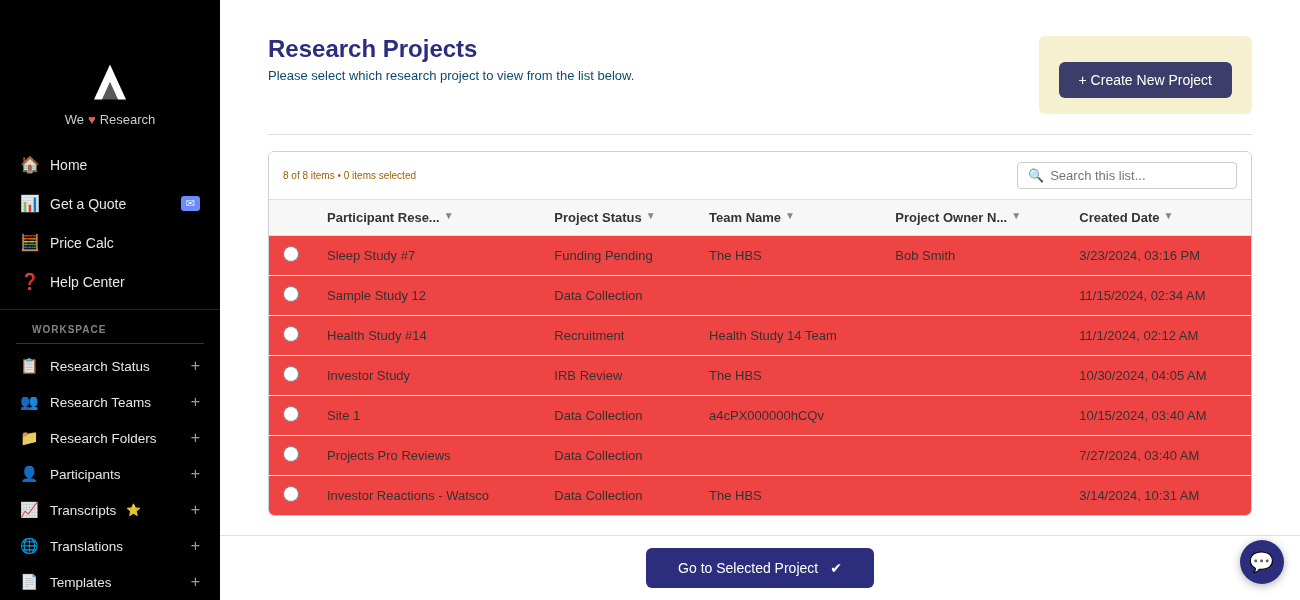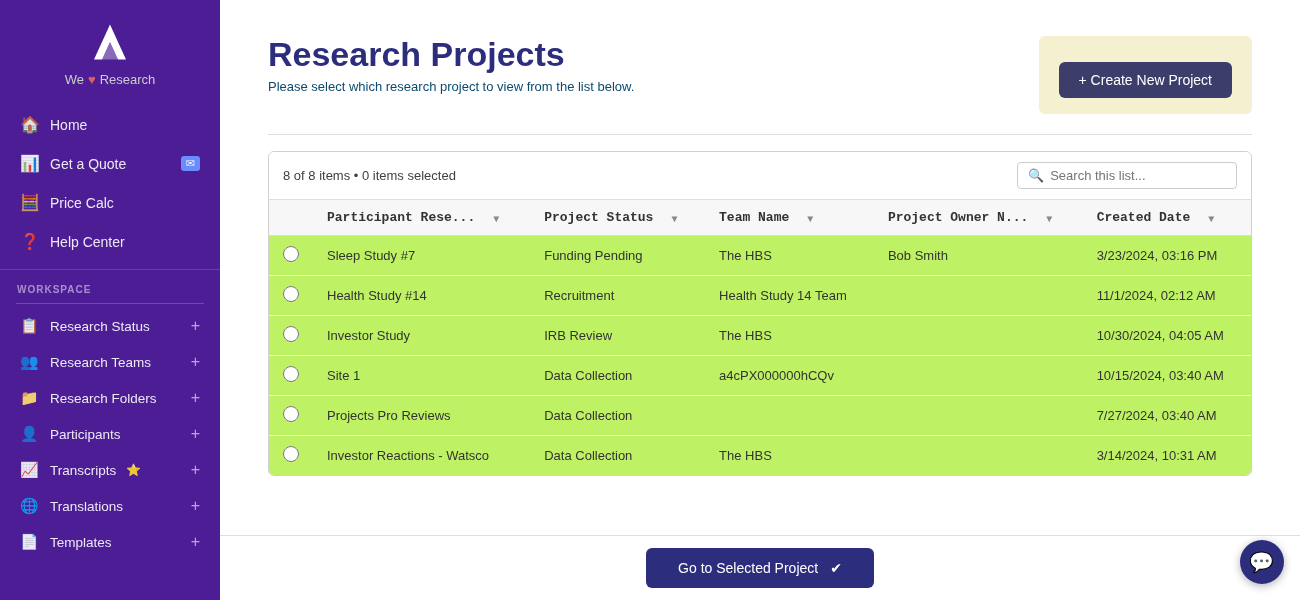--- a/index.html
+++ b/index.html
@@ -2,26 +2,27 @@
 <html><head>
   <meta charset="utf-8">
   <style>
     * { box-sizing: border-box; margin: 0; padding: 0; }
     body { font-family: -apple-system, BlinkMacSystemFont, 'Segoe UI', sans-serif; display: flex; width: 1300px; height: 600px; overflow: hidden; background: #f5f5f5; }
 
     
     .sidebar {
       width: 220px;
       min-width: 220px;
-      background: #4c1d95;
+      background: #000000;
       color: white;
       display: flex;
       flex-direction: column;
       overflow-y: auto;
       height: 600px;
+      justify-content: flex-end;
     }
     .sidebar-logo {
       display: flex;
       flex-direction: column;
       align-items: center;
       padding: 18px 0 10px;
     }
     .logo-icon {
       width: 48px;
       height: 48px;
@@ -48,21 +49,21 @@
       font-size: 14px;
       cursor: pointer;
       color: rgba(255,255,255,0.9);
       transition: background 0.15s;
     }
     .sidebar-nav-item .icon { font-size: 16px; width: 20px; text-align: center; }
     .sidebar-section-label {
       font-size: 10px;
       letter-spacing: 1px;
       color: rgba(255,255,255,0.5);
-      padding: 10px 17px 4px;
+      padding: 10px 32px 4px;
       font-weight: 600;
     }
     .sidebar-section-divider {
       border: none;
       border-top: 1px solid rgba(255,255,255,0.2);
       margin: 4px 16px;
     }
     .workspace-item {
       display: flex;
       align-items: center;
@@ -97,21 +98,21 @@
 
     .main-header {
       display: flex;
       align-items: flex-start;
       justify-content: space-between;
       padding: 36px 48px 20px;
       background: #fff;
     }
     .main-title-area {}
     .main-title {
-      font-size: 34px;
+      font-size: 24px;
       font-weight: 700;
       color: #2d2d7e;
       line-height: 1.1;
     }
     .main-subtitle {
       font-size: 13px;
       color: #0c4a6e;
       margin-top: 6px;
     }
 
@@ -152,22 +153,22 @@
     }
     .table-toolbar {
       display: flex;
       align-items: center;
       justify-content: space-between;
       padding: 10px 14px;
       background: #fff;
       border-bottom: 1px solid #e0e0e0;
     }
     .table-info {
-      font-size: 13px;
-      color: #404040;
+      font-size: 10px;
+      color: #a16207;
     }
     .search-box {
       display: flex;
       align-items: center;
       border: 1px solid #ccc;
       border-radius: 4px;
       padding: 5px 10px;
       gap: 6px;
       background: #fff;
       min-width: 220px;
@@ -193,29 +194,28 @@
     }
     thead th {
       padding: 10px 14px;
       text-align: left;
       font-weight: 600;
       color: #333;
       white-space: nowrap;
     }
     thead th .col-header {
       display: flex;
-      align-items: flex-end;
-      gap: 18px;
-      font-family: Liberation Mono, monospace;
+      align-items: flex-start;
+      gap: 4px;
     }
     thead th .chevron { color: #888; font-size: 10px; }
     .col-checkbox { width: 36px; padding: 10px 8px; }
     tbody tr {
       border-bottom: 1px solid #eee;
-      background: #bef264;
+      background: #ef4444;
     }
     tbody tr:last-child { border-bottom: none; }
     tbody td { padding: 10px 14px; color: #333; }
     .radio-cell { text-align: center; }
     .row-radio {
       width: 16px;
       height: 16px;
       accent-color: #2d2d7e;
       cursor: pointer;
     }
@@ -409,20 +409,30 @@
     <td>Sleep Study #7</td>
     <td>Funding Pending</td>
     <td>The HBS</td>
     <td>Bob Smith</td>
     <td>3/23/2024, 03:16 PM</td>
   </tr>
           <tr>
     <td class="radio-cell">
       <input type="radio" name="project-select" class="row-radio" style="">
     </td>
+    <td>Sample Study 12</td>
+    <td>Data Collection</td>
+    <td></td>
+    <td></td>
+    <td>11/15/2024, 02:34 AM</td>
+  </tr>
+          <tr>
+    <td class="radio-cell">
+      <input type="radio" name="project-select" class="row-radio" style="">
+    </td>
     <td>Health Study #14</td>
     <td>Recruitment</td>
     <td>Health Study 14 Team</td>
     <td></td>
     <td>11/1/2024, 02:12 AM</td>
   </tr>
           <tr>
     <td class="radio-cell">
       <input type="radio" name="project-select" class="row-radio" style="">
     </td>

